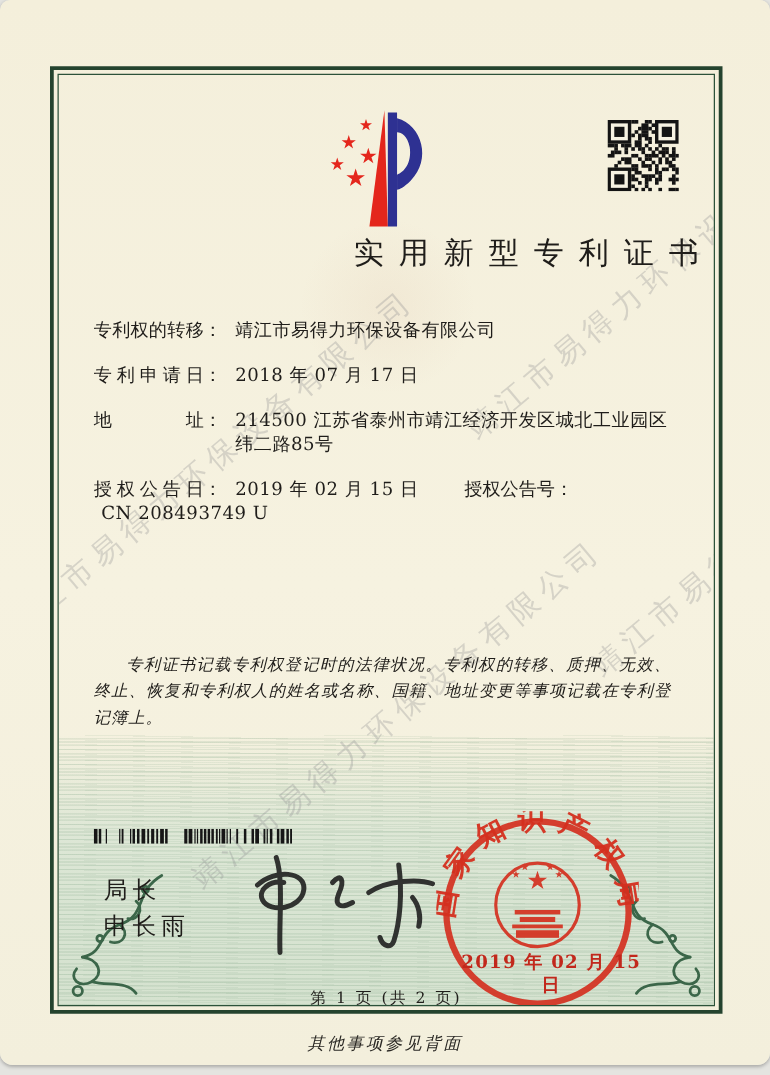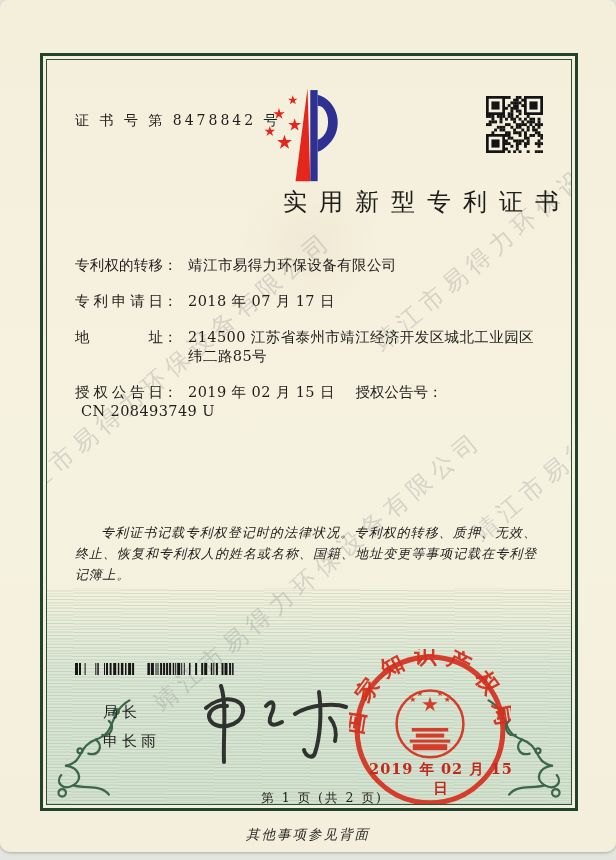--- a/index.html
+++ b/index.html
@@ -47,39 +47,39 @@
   .title{
     position:absolute;left:0;top:126px;width:100%;text-align:right;
     font-size:24px;font-weight:normal;letter-spacing:12px;z-index:3;
   }
   .fields{position:absolute;left:28px;top:196px;width:492px;font-size:14.5px;z-index:3;}
   .field-row{margin-bottom:17px;line-height:19px;}
   .flabel{
     display:inline-block;width:88px;text-align:justify;text-align-last:justify;
     vertical-align:top;
   }
-  .flabel2{margin-left:16px;vertical-align:top;}
+  .flabel2{margin-left:32px;vertical-align:top;}
   .fcolon{vertical-align:top;}
   .fvalue{display:inline-block;margin-left:6px;max-width:352px;vertical-align:top;letter-spacing:0.4px;}
   .grant-row .fvalue{max-width:none;white-space:nowrap;margin-right:0;}
   .paragraphs{
     position:absolute;left:28px;top:462px;width:462px;z-index:3;
     font-size:13px;font-style:italic;line-height:1.62;letter-spacing:0.8px;
     text-align:justify;
   }
   .paragraphs p{margin:0 0 6px 0;text-indent:2em;}
   .barcode{position:absolute;left:28px;top:603px;width:160px;height:12px;z-index:3;}
-  .officer{position:absolute;left:36px;top:638px;font-size:15px;letter-spacing:4px;line-height:29px;z-index:3;margin-left:20px;}
+  .officer{position:absolute;left:36px;top:638px;font-size:19px;letter-spacing:4px;line-height:29px;z-index:3;}
   .signature{position:absolute;left:146px;top:614px;width:160px;height:100px;z-index:4;}
   .seal{position:absolute;left:302px;top:589px;width:162px;height:162px;z-index:3;}
   .seal-date{
     position:absolute;left:316px;top:700px;width:156px;text-align:center;z-index:4;
     font-size:14.5px;font-weight:bold;color:#c2281c;letter-spacing:1px;
   }
-  .page-info{position:absolute;left:0;top:730px;width:100%;text-align:center;font-size:12.5px;letter-spacing:2px;z-index:3;margin-left:13px;}
+  .page-info{position:absolute;left:0;top:730px;width:100%;text-align:center;font-size:12.5px;letter-spacing:2px;z-index:3;}
   .flourish{position:absolute;bottom:4px;width:84px;height:104px;z-index:2;opacity:0.9;}
   .flourish.fl-left{left:4px;}
   .flourish.fl-right{right:4px;transform:scaleX(-1);}
   .back-note{
     position:absolute;left:0;top:826px;width:100%;text-align:center;
     font-size:13.5px;font-style:italic;letter-spacing:2px;z-index:3;color:#2a2824;
   }
 </style>
 </head>
 <body>
@@ -95,21 +95,20 @@
   <div class="frame">
     <div class="frame-inner">
 
       <div class="green-band"></div>
 
       <div class="wm" style="left:330px;top:270px;">靖江市易得力环保设备有限公司</div>
       <div class="wm" style="left:-40px;top:430px;">靖江市易得力环保设备有限公司</div>
       <div class="wm" style="left:110px;top:630px;">靖江市易得力环保设备有限公司</div>
       <div class="wm" style="left:430px;top:460px;">靖江市易得力环保设备有限公司</div>
 
-      <div class="cert-no">证 书 号 第 8478842 号</div>
 
       <svg class="logo" viewBox="0 0 100 110">
         <g fill="#e4261c">
           <use href="#star" transform="translate(40,15) scale(5.5)"></use>
           <use href="#star" transform="translate(25,30) scale(6.5)"></use>
           <use href="#star" transform="translate(42,42) scale(7.5)"></use>
           <use href="#star" transform="translate(15,49) scale(6)"></use>
           <use href="#star" transform="translate(31,61) scale(8.5)"></use>
           <polygon points="56,2 43,103 59,103"></polygon>
         </g>

